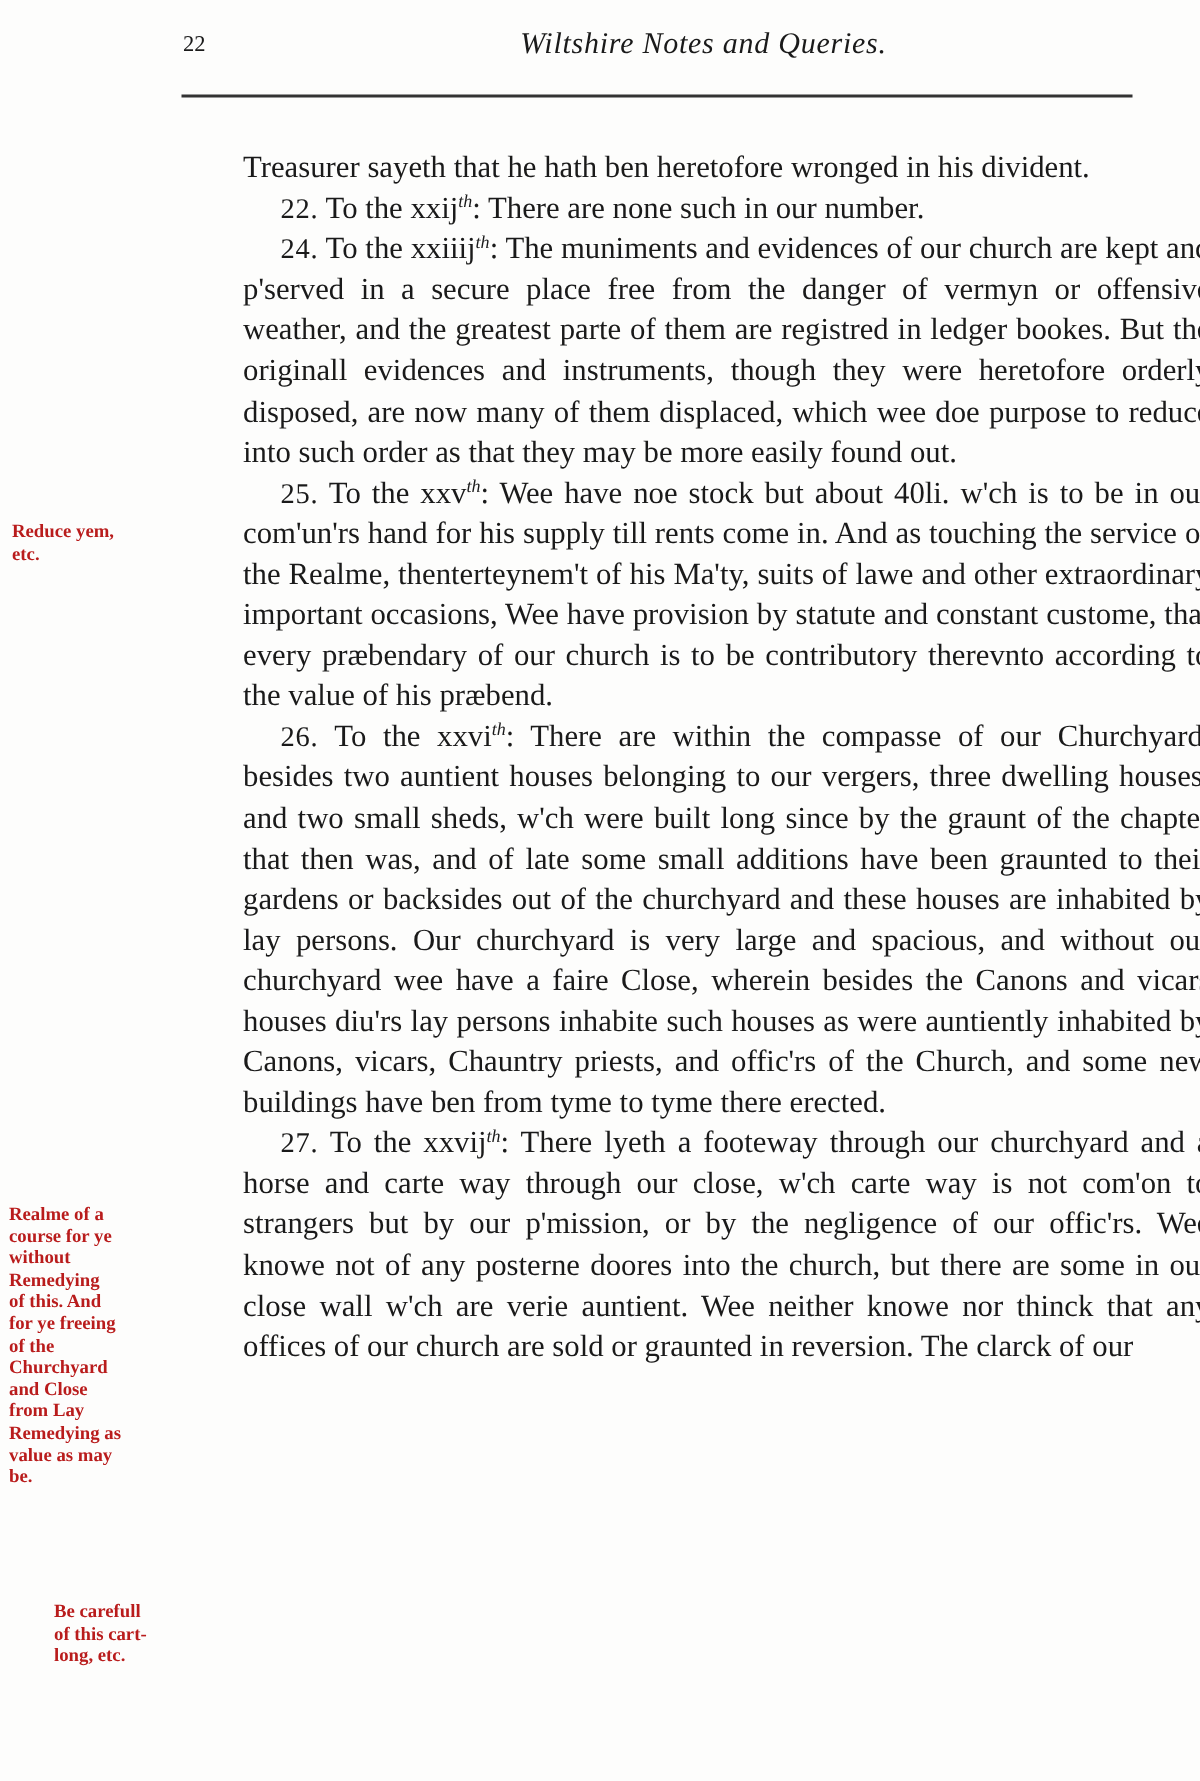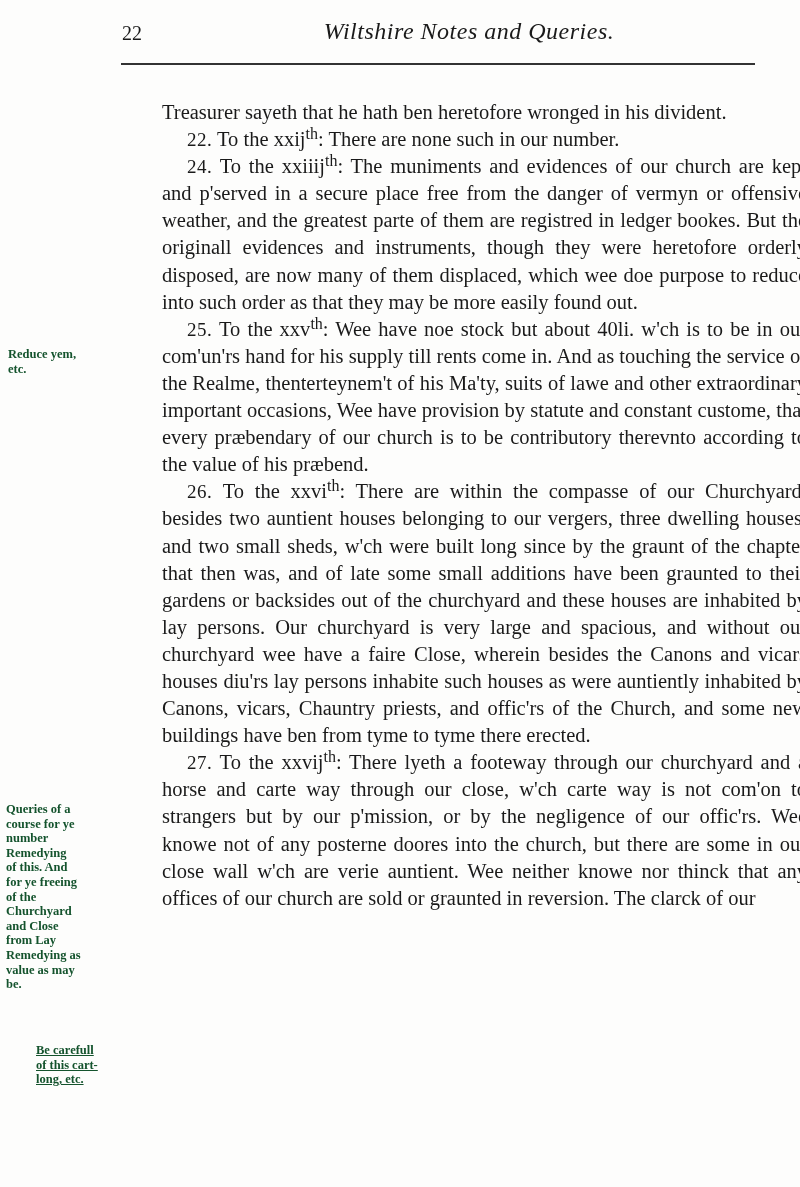--- a/index.html
+++ b/index.html
@@ -1,27 +1,27 @@
 <!DOCTYPE html>
 <html><head>
 <meta charset="utf-8">
 <style>
   html, body { margin: 0; padding: 0; background: #ffffff; }
   body { width: 800px; height: 1187px; position: relative; overflow: hidden; color: #1a1a1a; }
   .page { position: absolute; left: 0; top: 0; width: 800px; height: 1187px; background: #fdfdfc; }
   .header { position: absolute; top: 16px; left: 122px; width: 634px; height: 34px; font-family: "Liberation Serif", serif; }
-  .page-num { position: absolute; left: 0; top: 6px; font-size: 20px; }
-  .running-title { position: absolute; left: 0; right: 0; top: 2px; text-align: center; font-style: italic; font-size: 24px; letter-spacing: 0.5px; padding-left: 60px; }
+  .page-num { position: absolute; left: 0; top: 6px; font-size: 15px; }
+  .running-title { position: absolute; left: 0; right: 0; top: 2px; text-align: center; font-style: italic; font-size: 20px; letter-spacing: 0.5px; padding-left: 60px; }
   .rule { position: absolute; top: 63px; left: 121px; width: 634px; height: 2px; background: #333; }
   .body-text { position: absolute; left: 123px; top: 99px; width: 645px; font-family: "Liberation Serif", serif; font-size: 20.5px; line-height: 27.1px; text-align: justify; margin-left: 39px; }
   .para { margin: 0; }
   .para.indent { text-indent: 25px; }
   .num { font-size: 19px; letter-spacing: 0.5px; }
-  sup { font-size: 16px; line-height: 0; vertical-align: 7px; }
-  .margin-note { position: absolute; font-family: "Liberation Serif", serif; font-weight: bold; font-size: 12.5px; line-height: 14.6px; color: #14532d; width: 92px; }
+  sup { font-size: 12px; line-height: 0; vertical-align: 7px; font-style: italic; }
+  .margin-note { position: absolute; font-family: "Liberation Serif", serif; font-weight: bold; font-size: 12.5px; line-height: 14.6px; color: #b91c1c; width: 92px; }
   .line { display: block; }
 </style>
 </head>
 <body>
 
 <div class="page">
 
   <div class="header">
     <span class="page-num">22</span>
     <div class="running-title">Wiltshire Notes and Queries.</div>
@@ -42,34 +42,34 @@
 
     <p class="para indent"><span class="num">27.</span><span> To the xxvij</span><sup>th</sup><span>: There lyeth a footeway through our churchyard and a horse and carte way through our close, w'ch carte way is not com'on to strangers but by our p'mission, or by the negligence of our offic'rs.  Wee knowe not of any posterne doores into the church, but there are some in our close wall w'ch are verie auntient.  Wee neither knowe nor thinck that any offices of our church are sold or graunted in reversion.  The clarck of our</span></p>
   </div>
 
   <div class="margin-note" style="left:8px; top:347px;">
     <span class="line">Reduce yem,</span>
     <span class="line">etc.</span>
   </div>
 
   <div class="margin-note" style="left:6px; top:802px;">
-    <span class="line">Queries of a</span>
+    <span class="line">Realme of a</span>
     <span class="line">course for ye</span>
-    <span class="line">number</span>
+    <span class="line">without</span>
     <span class="line">Remedying</span>
     <span class="line">of this.  And</span>
     <span class="line">for ye freeing</span>
     <span class="line">of the</span>
     <span class="line">Churchyard</span>
     <span class="line">and Close</span>
     <span class="line">from Lay</span>
     <span class="line">Remedying as</span>
     <span class="line">value as may</span>
     <span class="line">be.</span>
   </div>
 
-  <div class="margin-note" style="left:36px; top:1043px;text-decoration:underline;">
+  <div class="margin-note" style="left:36px; top:1067px;">
     <span class="line">Be carefull</span>
     <span class="line">of this cart-</span>
     <span class="line">long, etc.</span>
   </div>
 
 </div>
 
 </body></html>

